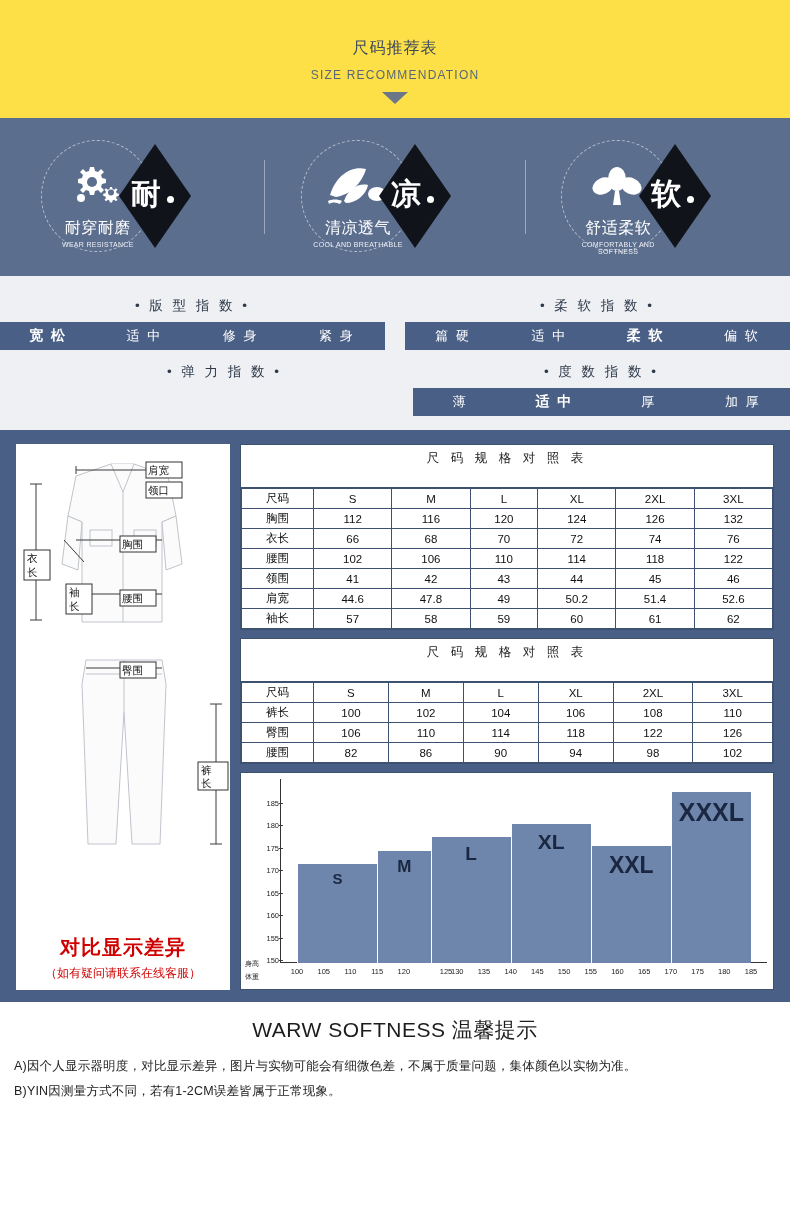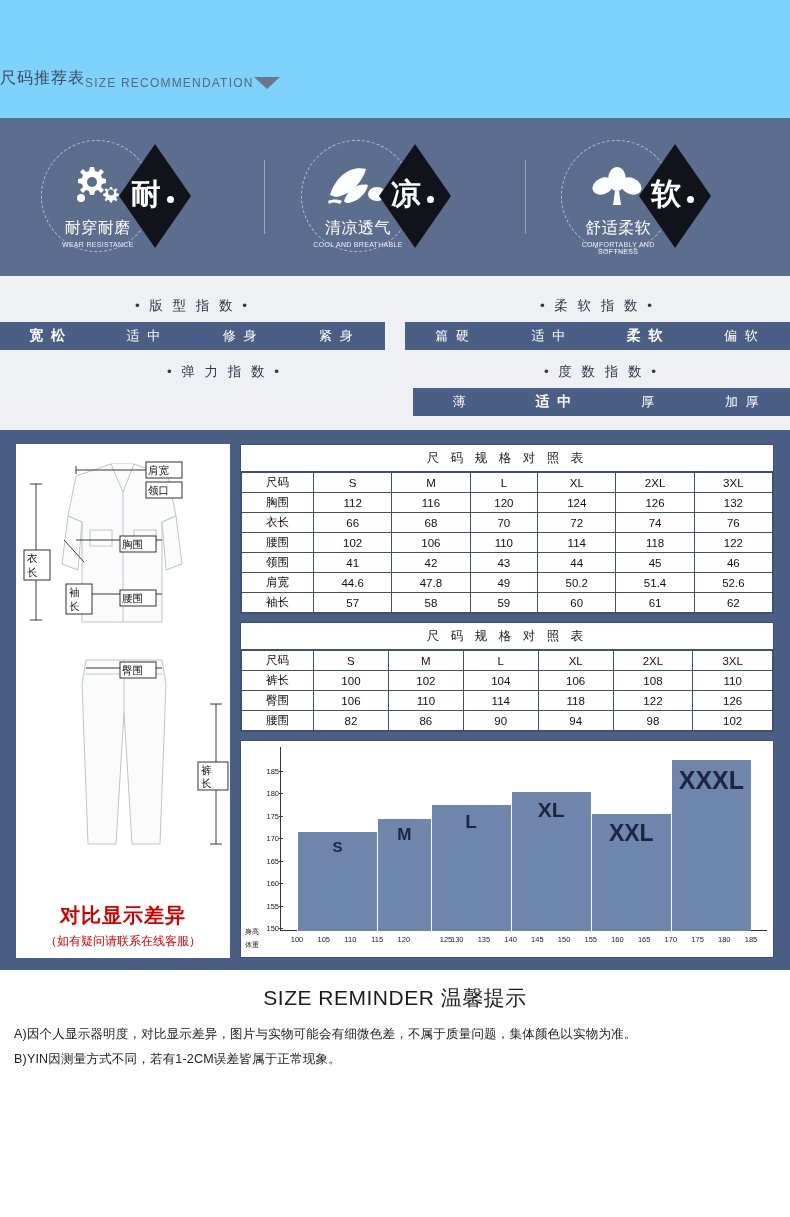--- a/index.html
+++ b/index.html
@@ -9,23 +9,23 @@
     background: #ffffff;
     font-family: "Liberation Sans", sans-serif;
     color: #222;
     position: relative;
     overflow: hidden;
   }
 
   
   .header {
     height: 118px;
-    background: #7dd3fc;
-    display: flex;
-    flex-direction: row;
+    background: #fde047;
+    display: flex;
+    flex-direction: column;
     align-items: center;
     justify-content: flex-start;
     padding-top: 38px;
     position: relative;
   }
   .header .cn {
     font-size: 16px;
     color: #3e4a5c;
     letter-spacing: 1px;
   }
@@ -179,21 +179,21 @@
   
   .spec {
     background: #ffffff;
     border: 1px solid #3d5170;
   }
   .spec .cap {
     text-align: center;
     font-size: 12.5px;
     color: #222;
     letter-spacing: 4px;
-    padding: 5px 0 4px 0;
+    padding: 5px 0 20px 0;
     border-bottom: 1px solid #3d5170;
   }
   table.t {
     width: 100%;
     border-collapse: collapse;
     font-size: 11.5px;
     color: #111;
   }
   table.t td {
     border: 1px solid #3d5170;
@@ -680,16 +680,16 @@
           <div class="xt" style="left: 469.978px;">185</div>
         </div>
       <div class="axis-note">身高</div>
       <div class="axis-note2">体重</div>
     </div>
 
   </div>
 </div>
 
 <div class="footer">
-  <div class="ftitle">SIZE REMINDER 温馨提示</div>
+  <div class="ftitle">WARW SOFTNESS 温馨提示</div>
   <div class="fline">A)因个人显示器明度，对比显示差异，图片与实物可能会有细微色差，不属于质量问题，集体颜色以实物为准。</div>
   <div class="fline">B)YIN因测量方式不同，若有1-2CM误差皆属于正常现象。</div>
 </div>
 
 </body></html>

